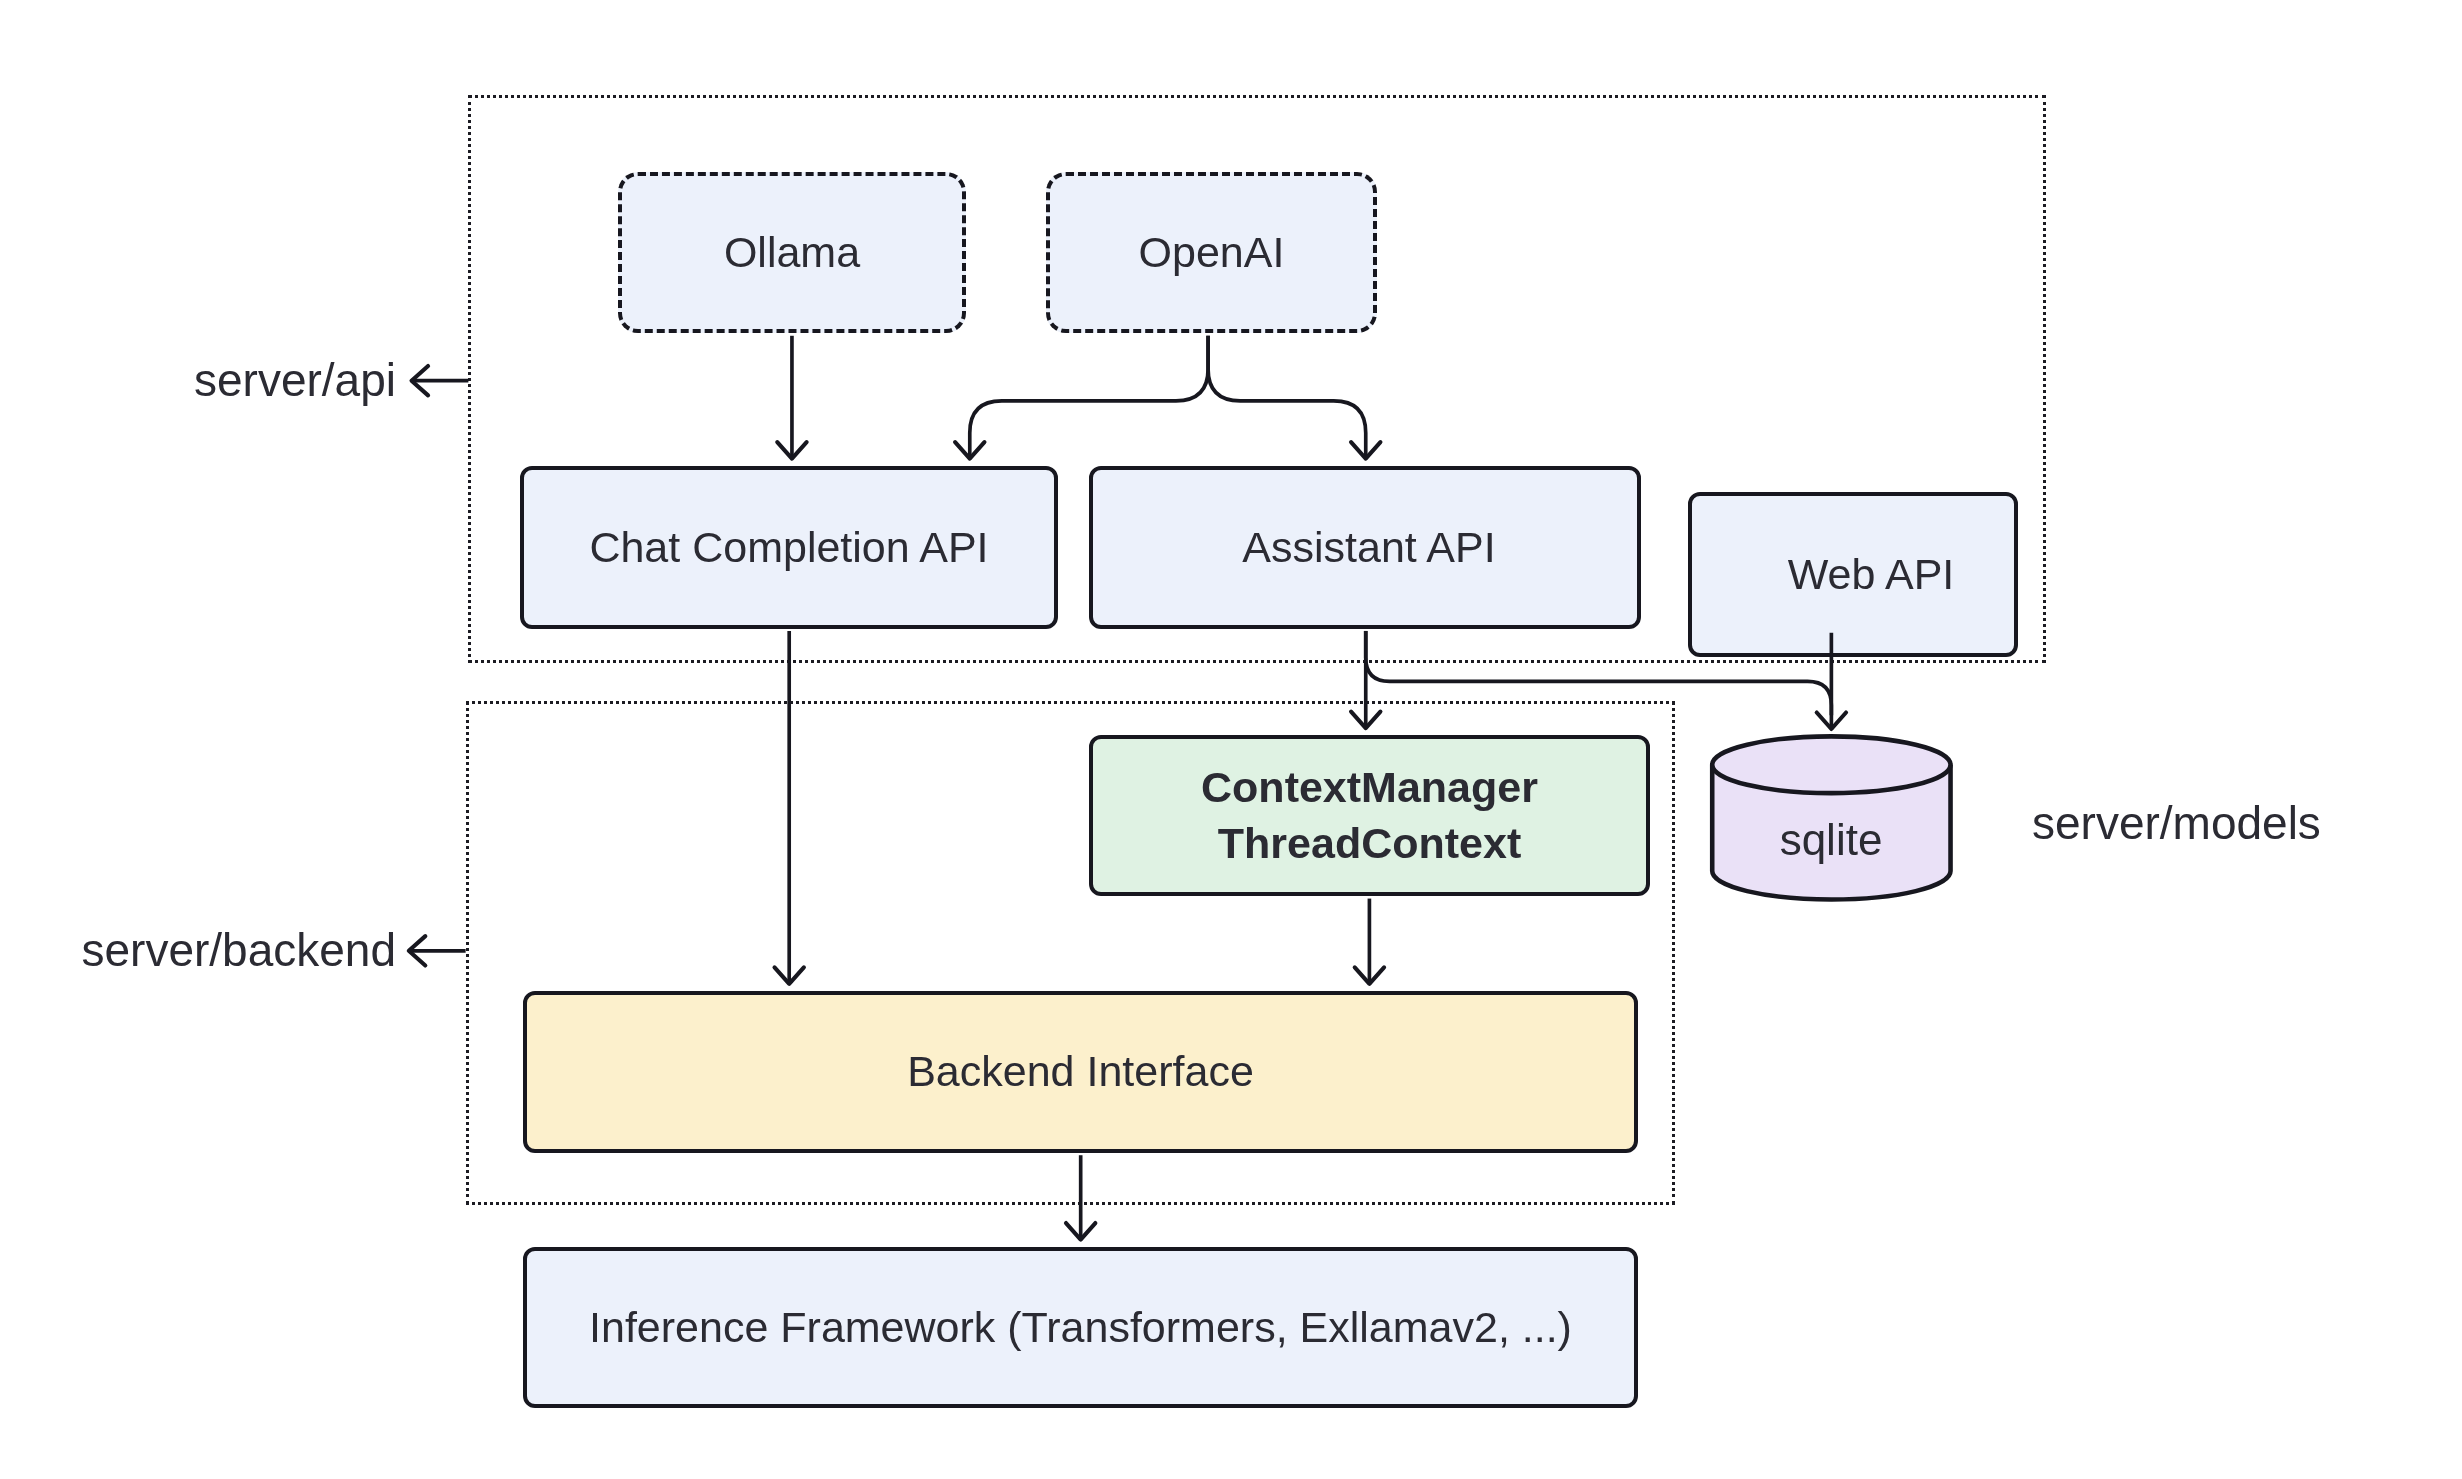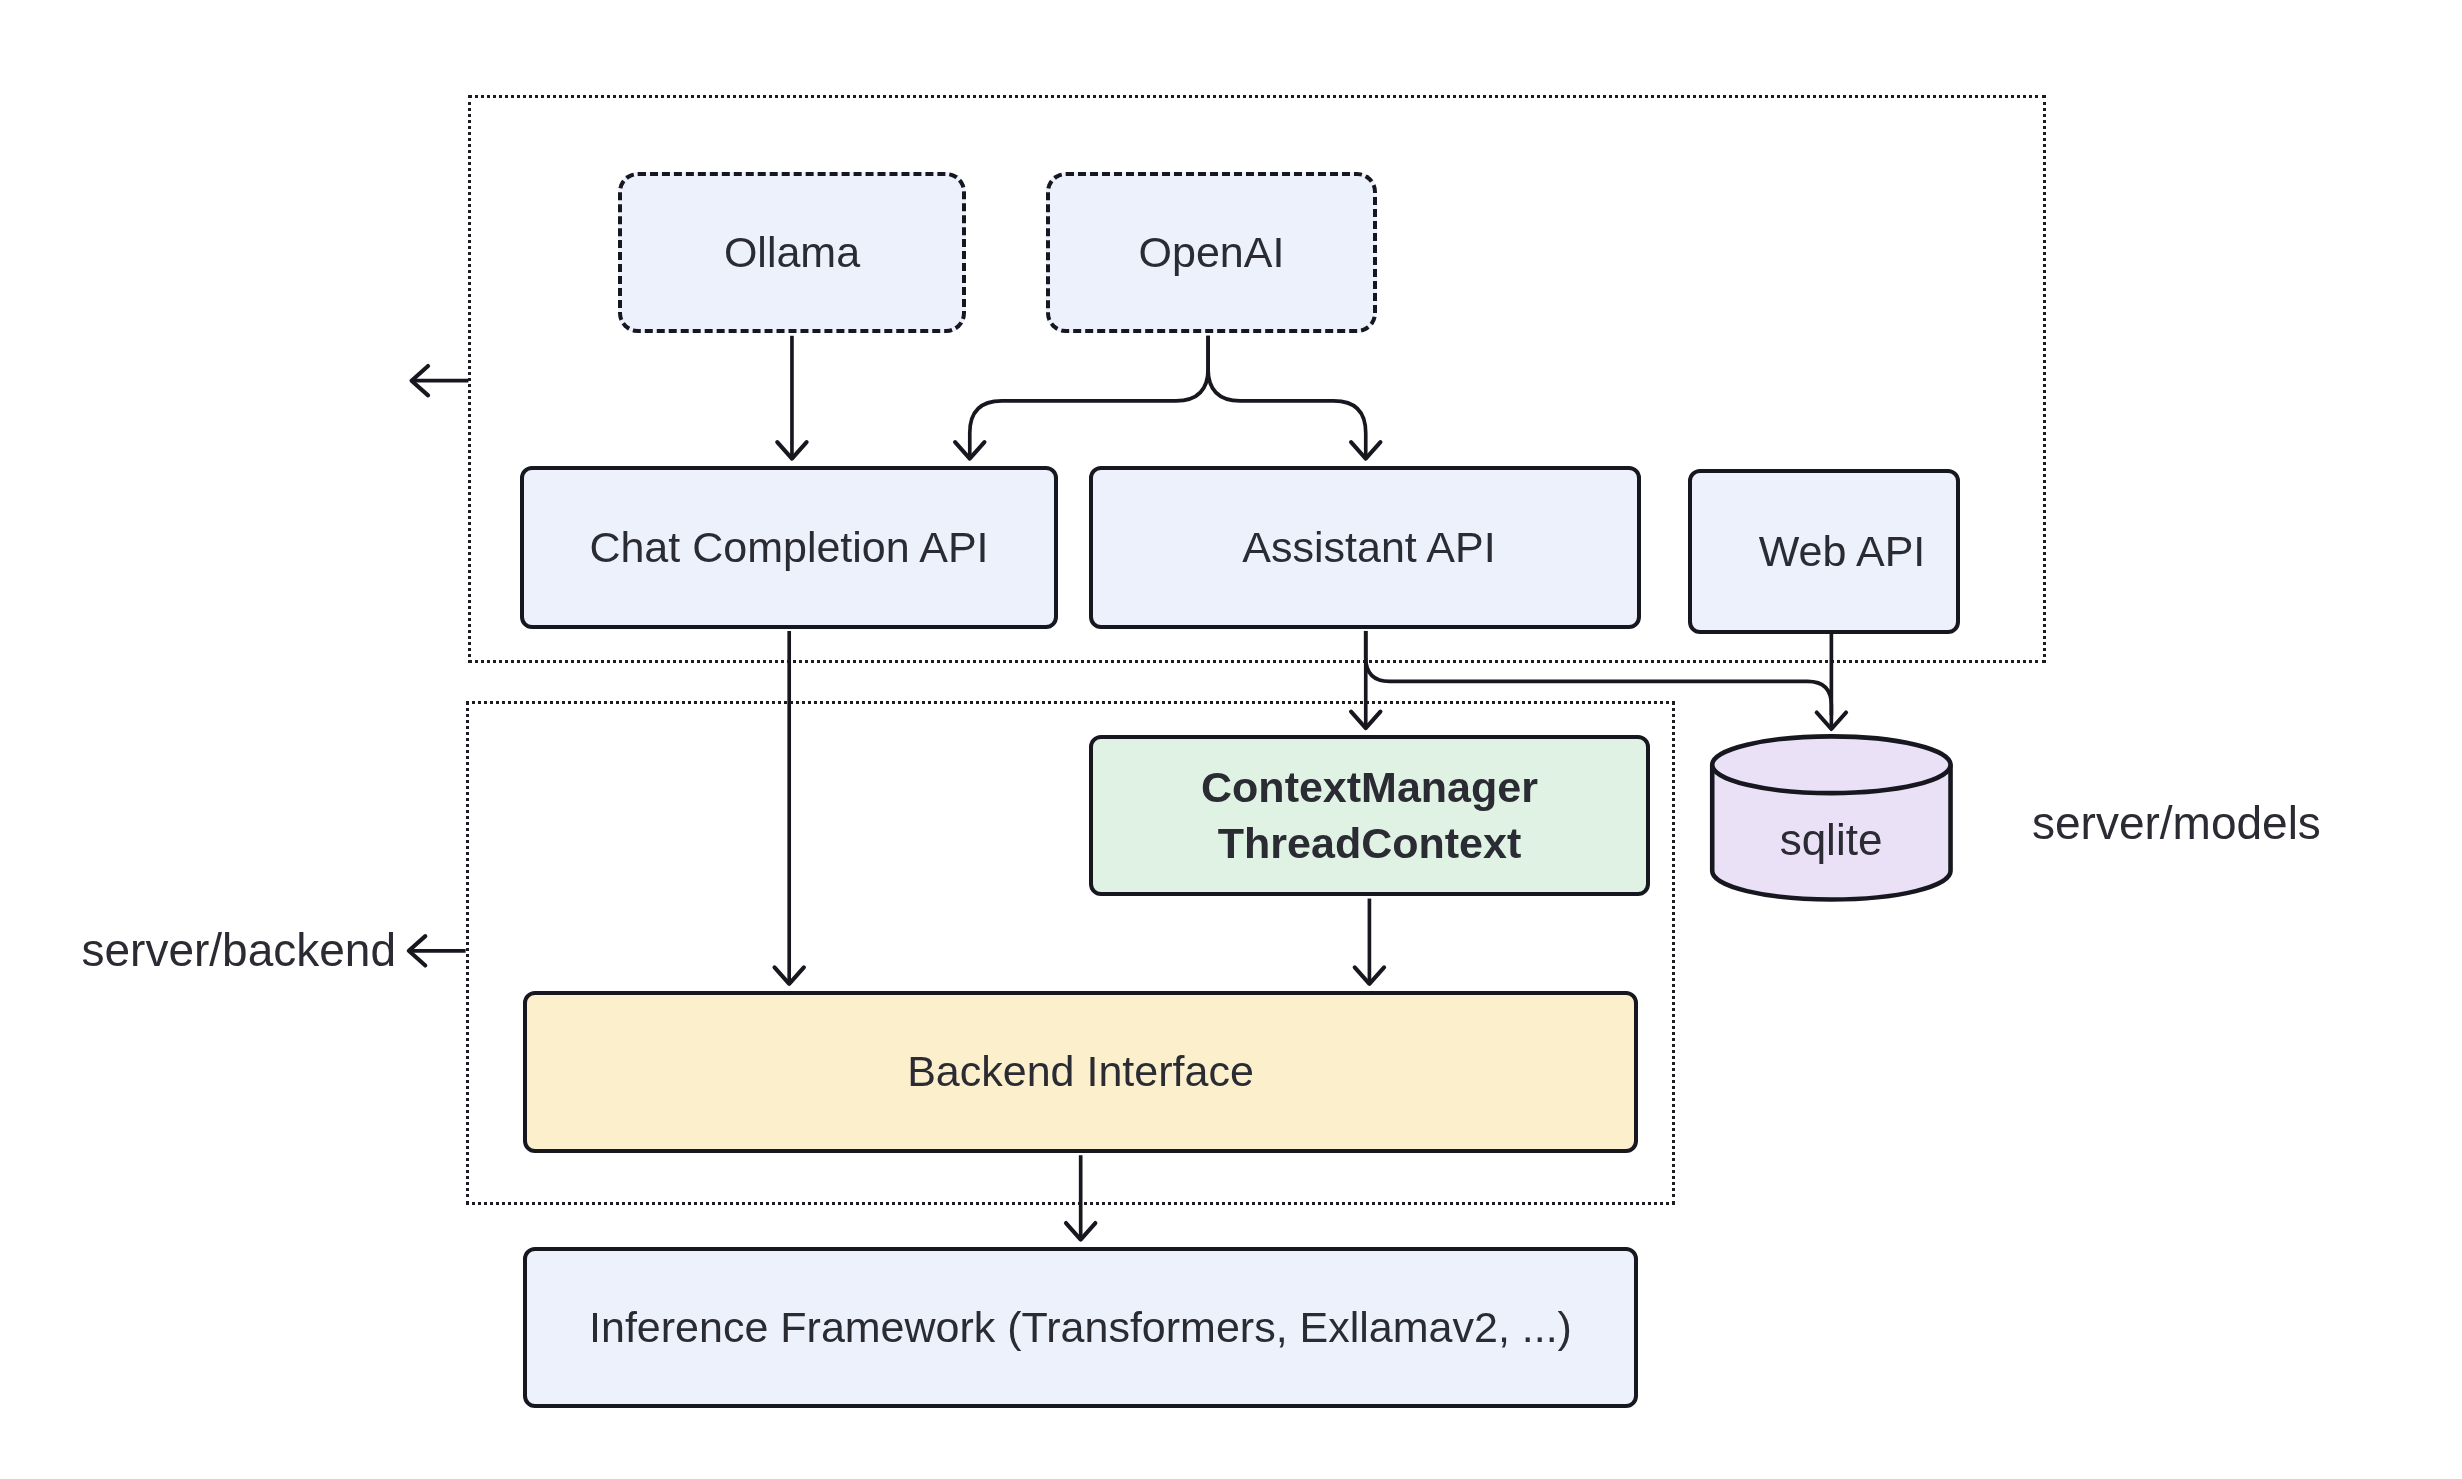--- a/index.html
+++ b/index.html
@@ -84,40 +84,41 @@
   }
 </style>
 </head>
 <body>
 
 <div id="canvas">
 
   <div class="group-box" style="left:468px; top:95px; width:1572px; height:562px;"></div>
   <div class="group-box" style="left:466px; top:701px; width:1203px; height:498px;"></div>
 
+  <div class="ext-label right-align" style="left:121px; top:352px; width:275px;">server/api</div>
   <div class="ext-label right-align" style="left:55px; top:922px; width:341px;">server/backend</div>
   <div class="ext-label" style="left:2032px; top:795px; width:330px;">server/models</div>
 
   <div class="node node-blue node-dashed" style="left:618px; top:172px; width:348px; height:161px;">
     <span>Ollama</span>
   </div>
 
   <div class="node node-blue node-dashed" style="left:1046px; top:172px; width:331px; height:161px;">
     <span>OpenAI</span>
   </div>
 
   <div class="node node-blue" style="left:520px; top:466px; width:538px; height:163px;">
     <span>Chat Completion API</span>
   </div>
 
   <div class="node node-blue" style="left:1089px; top:466px; width:552px; height:163px;padding-left:8px;">
     <span>Assistant API</span>
   </div>
 
-  <div class="node node-blue" style="left:1688px; top:469px; width:272px; height:165px;padding-left:36px;">
+  <div class="node node-blue" style="left:1688px; top:492px; width:330px; height:165px;padding-left:36px;">
     <span>Web API</span>
   </div>
 
   <div class="node node-green" style="left:1089px; top:735px; width:561px; height:161px;font-weight:bold;">
     <span>
       <span style="display:block;">ContextManager</span>
       <span style="display:block;">ThreadContext</span>
     </span>
   </div>
 

